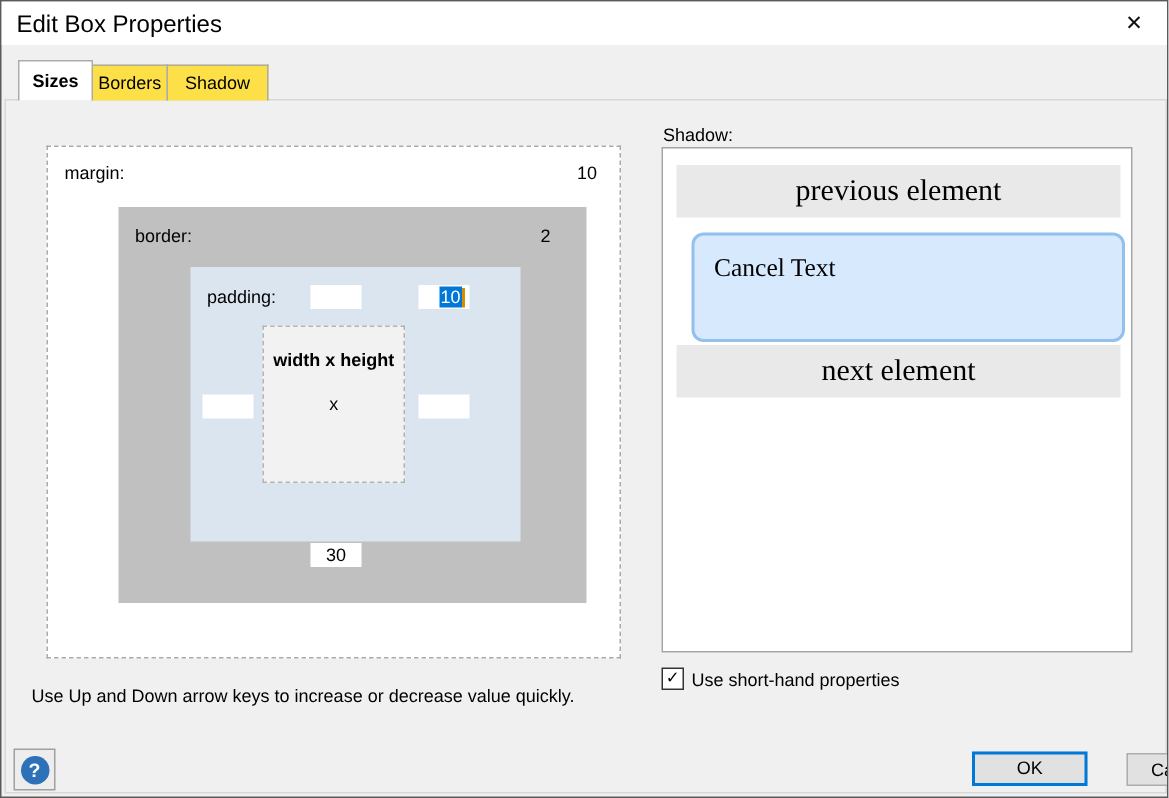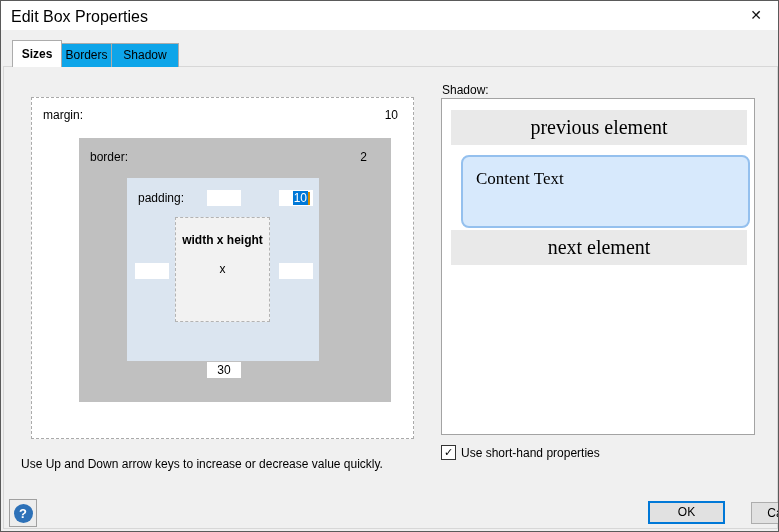--- a/index.html
+++ b/index.html
@@ -9,36 +9,36 @@
     font-family:"Liberation Sans", sans-serif;font-size:12px;color:#000;
     overflow:hidden;
   }
   .titlebar{position:absolute;left:0;top:0;width:777px;height:29px;background:#ffffff;}
   .title{position:absolute;left:10px;top:7px;font-size:16px;color:#000;}
   .close{position:absolute;right:12px;top:5px;width:20px;height:18px;text-align:center;
          font-size:14px;line-height:18px;color:#111;cursor:default;}
   
   .tabpage{position:absolute;left:2px;top:65px;width:773px;height:461px;
            border:1px solid #d7d7d7;background:transparent;}
-  .tab{position:absolute;background:#0ea5e9;border:1px solid #acacac;border-bottom:none;
+  .tab{position:absolute;background:#fde047;border:1px solid #acacac;border-bottom:none;
        text-align:center;font-size:12px;z-index:3;box-sizing:border-box;}
   .tab-sizes{left:11px;top:39px;width:50px;height:27px;line-height:26px;background:#ffffff;font-weight:bold;z-index:4;}
   .tab-borders{left:60px;top:42px;width:51px;height:24px;line-height:23px;}
   .tab-shadow{left:110px;top:42px;width:68px;height:24px;line-height:23px;}
 
   
   .diagram{position:absolute;left:30px;top:96px;width:381px;height:340px;
            background:#ffffff;border:1px dashed #aaaaaa;box-sizing:content-box;}
   .lbl{position:absolute;font-size:12px;color:#000;white-space:nowrap;}
   .margin-label{left:11px;top:10px;}
   .margin-value{right:15px;top:10px;text-align:right;}
   .borderbox{position:absolute;left:47px;top:40px;width:312px;height:264px;background:#c0c0c0;}
   .border-label{left:11px;top:12px;}
   .border-value{right:24px;top:12px;}
-  .paddingbox{position:absolute;left:48px;top:40px;width:192px;height:183px;background:#dbe5f0;}
+  .paddingbox{position:absolute;left:48px;top:40px;width:192px;height:183px;background:#dbe5f0;padding-left:28px;}
   .padding-label{left:11px;top:13px;}
   .centerbox{position:absolute;left:48px;top:39px;width:93px;height:103px;background:#f2f2f2;
              border:1px dashed #b3b3b3;}
   .center-label{left:0;right:0;top:15px;text-align:center;font-weight:bold;}
   .center-x{left:0;right:0;top:44px;text-align:center;}
   .dinput{position:absolute;width:34px;height:16px;border:none;background:#ffffff;
           font-family:"Liberation Sans",sans-serif;font-size:12px;padding:0 2px;box-sizing:border-box;}
   .dinput.center{text-align:center;}
   .in-ptop{left:80px;top:12px;}
   .in-w{left:8px;top:85px;}
@@ -118,21 +118,21 @@
         <input class="dinput in-w" value="" style="">
         <input class="dinput in-h" value="" style="">
         <input class="dinput center in-pbottom" value="30" style="">
       </div>
     </div>
   </div>
 
   <span class="preview-label">Shadow:</span>
   <div class="preview">
     <div class="pv-bar pv-prev">previous element</div>
-    <div class="pv-content">Content Text</div>
+    <div class="pv-content">Cancel Text</div>
     <div class="pv-bar pv-next">next element</div>
   </div>
 
   <span class="hint">Use Up and Down arrow keys to increase or decrease value quickly.</span>
 
   <div class="chkrow">
     <div class="checkbox">✓</div>
     <span class="chklabel">Use short-hand properties</span>
   </div>
 

